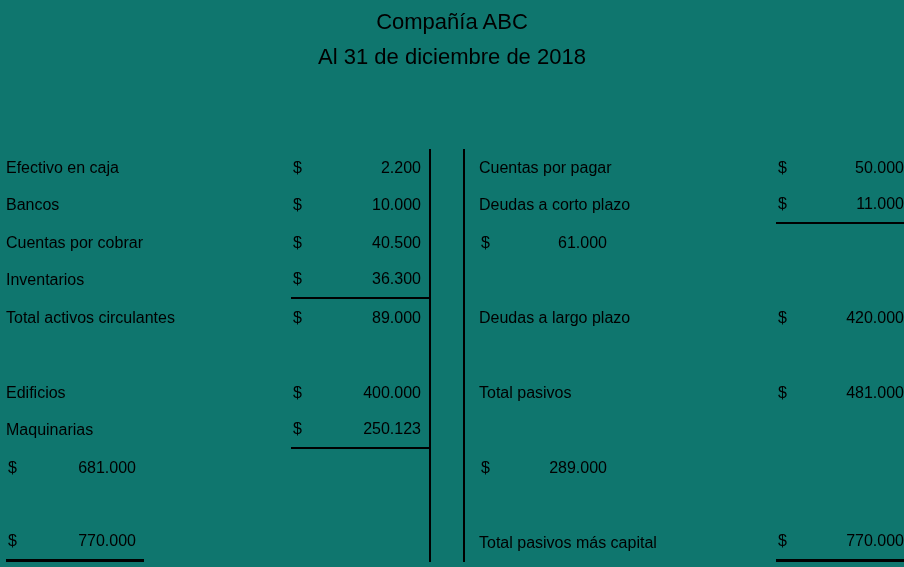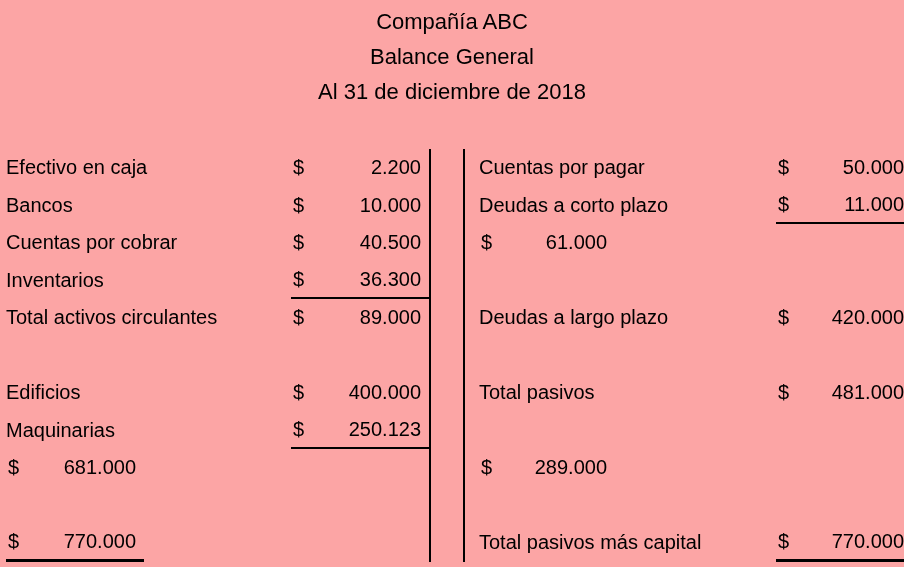--- a/index.html
+++ b/index.html
@@ -2,21 +2,21 @@
 <html><head>
 <meta charset="utf-8">
 <style>
   html, body { margin: 0; padding: 0; background: #ffffff; }
   body { font-family: "Liberation Sans", sans-serif; }
 
   .sheet {
     position: relative;
     width: 904px;
     height: 567px;
-    background: #fca5a5;
+    background: #0f766e;
     color: #000000;
     overflow: hidden;
   }
 
   
   .titles {
     position: absolute;
     top: 4px;
     left: 0;
     width: 100%;
@@ -42,21 +42,21 @@
     width: 433px;
     margin-left: 32px;
     border-left: 2px solid #000;
     padding-left: 14px;
   }
 
   .row {
     height: 37.5px;
     display: flex;
     align-items: center;
-    font-size: 20px;
+    font-size: 16px;
     white-space: nowrap;
   }
   .row .label { flex: 1 1 auto; overflow: hidden; }
 
   .amount {
     flex: 0 0 auto;
     height: 100%;
     box-sizing: border-box;
     display: flex;
     align-items: center;
@@ -69,21 +69,20 @@
   .ul-thin  .amount { border-bottom: 2px solid #000; }
   .ul-thick .amount { border-bottom: 3px solid #000; }
 </style>
 </head>
 <body>
 
 <div class="sheet">
 
   <div class="titles">
     <div>Compañía ABC</div>
-    <div>Balance General</div>
     <div>Al 31 de diciembre de 2018</div>
   </div>
 
   <div class="cols">
     <div class="col col-left" id="assets-col">
         <div class="row">
           <span class="label">Efectivo en caja</span>
           <span class="amount">
             <span class="cur">$</span>
             <span class="val">2.200</span>

